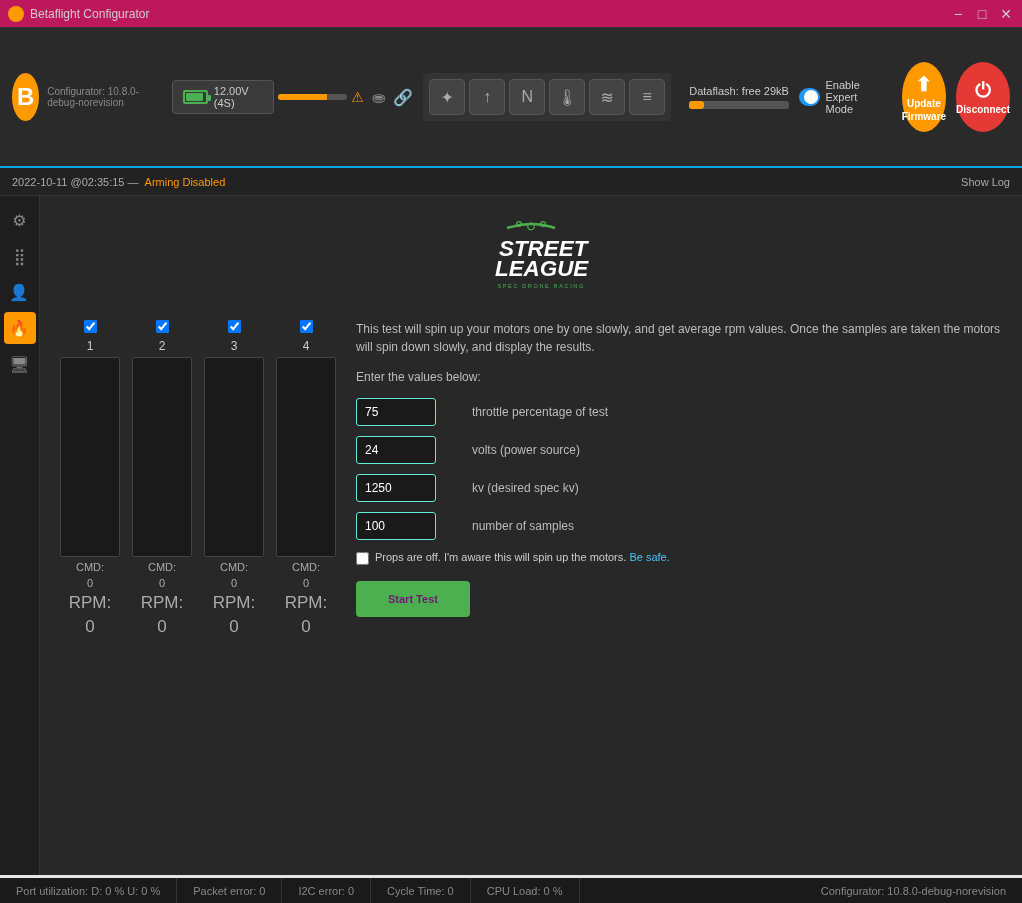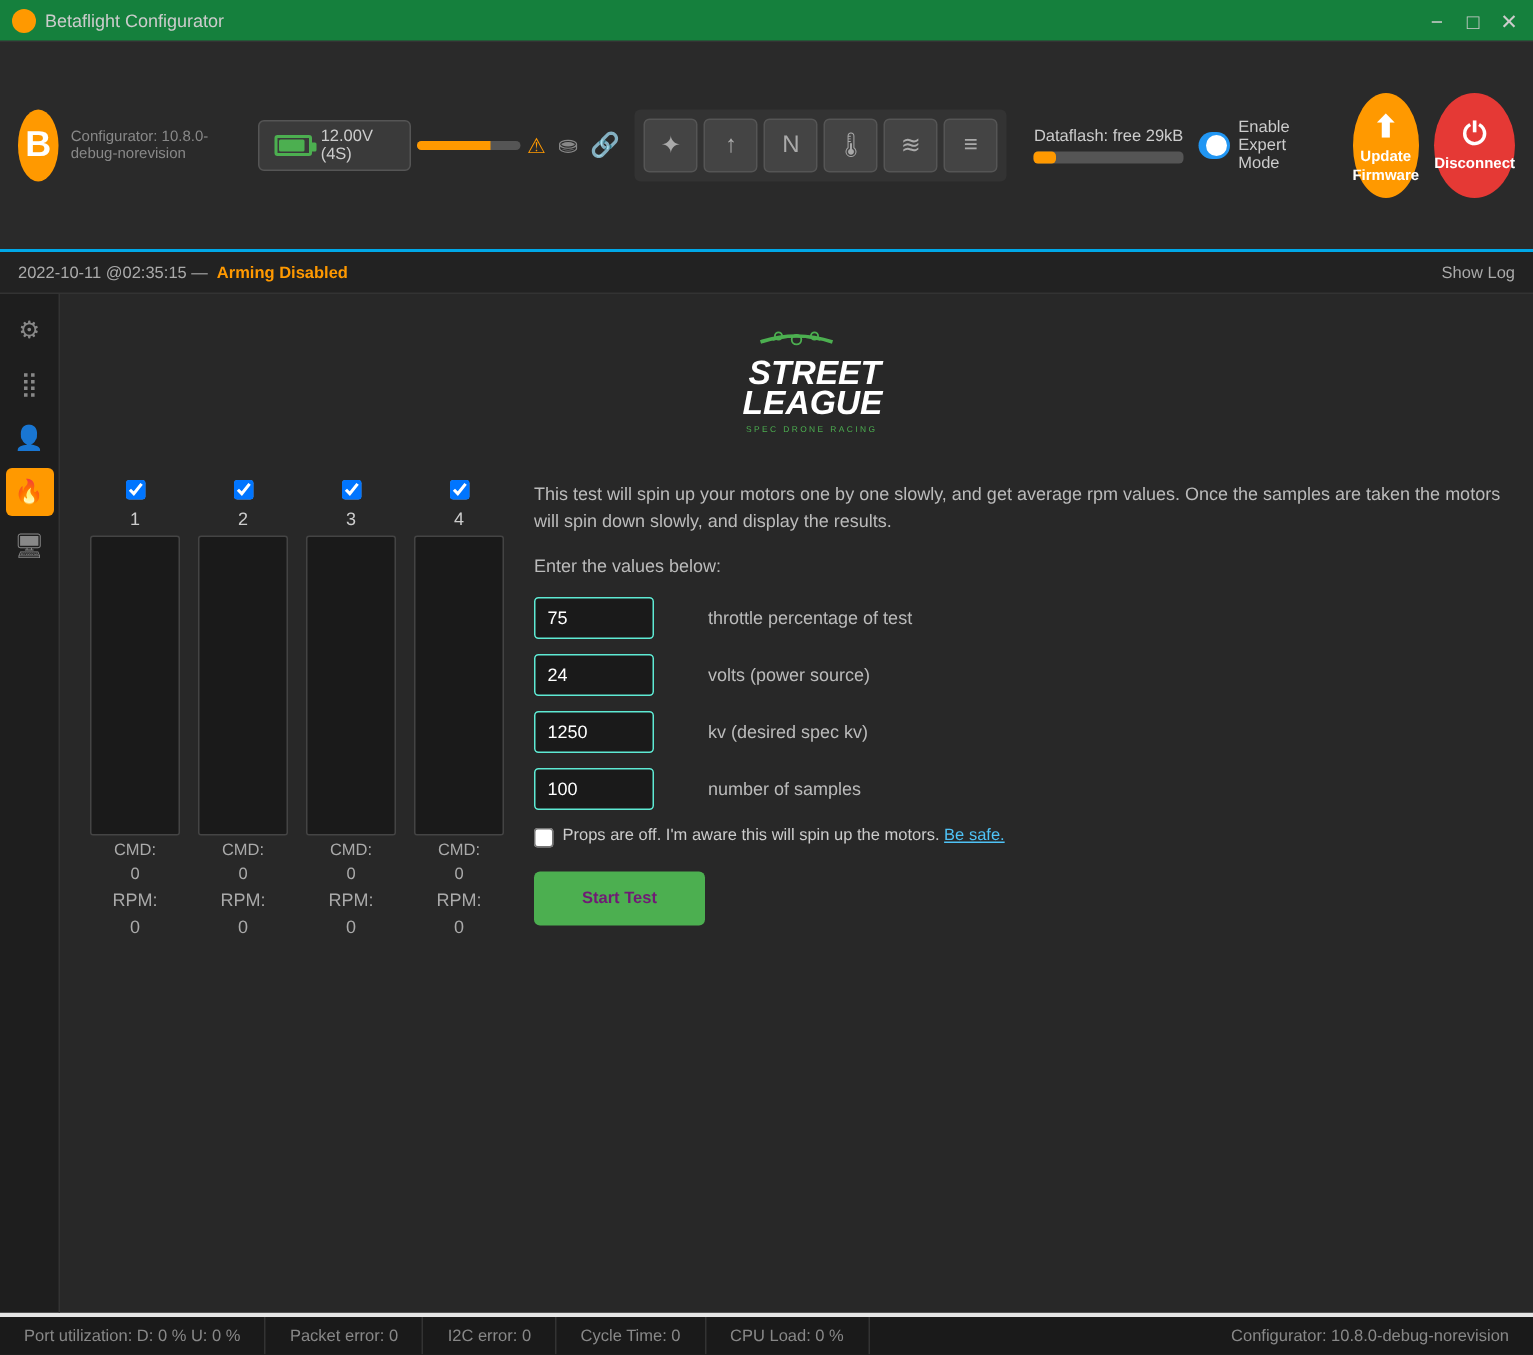--- a/index.html
+++ b/index.html
@@ -9,21 +9,21 @@
       color: #ccc;
       width: 1022px;
       height: 903px;
       overflow: hidden;
       font-size: 12px;
       user-select: none;
     }
 
     
     #titlebar {
-      background: #15803d;
+      background: #be185d;
       height: 28px;
       display: flex;
       align-items: center;
       padding: 0 8px;
       border-bottom: 1px solid #333;
     }
     #titlebar .app-icon {
       width: 16px; height: 16px;
       background: #f90;
       border-radius: 50%;
@@ -207,21 +207,21 @@
       background: #222;
       height: 28px;
       display: flex;
       align-items: center;
       padding: 0 12px;
       border-bottom: 1px solid #333;
       font-size: 11px;
       color: #aaa;
       gap: 6px;
     }
-    #statusbar .arming-disabled { color: #f90; font-weight: bold; }
+    #statusbar .arming-disabled { color: #f90; font-weight: normal; }
     #statusbar .show-log { margin-left: auto; color: #aaa; cursor: pointer; }
 
     
     #main-layout {
       display: flex;
       height: calc(903px - 28px - 140px - 28px - 28px);
     }
 
     
     #sidebar {
@@ -281,21 +281,21 @@
     .motor-number { color: #ccc; font-size: 12px; }
     .motor-bar {
       width: 60px;
       height: 200px;
       background: #1a1a1a;
       border: 1px solid #444;
       border-radius: 2px;
       position: relative;
     }
     .motor-cmd { color: #aaa; font-size: 11px; text-align: center; }
-    .motor-rpm { color: #aaa; font-size: 12px; text-align: center; }
+    .motor-rpm { color: #aaa; font-size: 17px; text-align: center; }
 
     
     .details-panel {
       flex: 1;
       color: #ccc;
       font-size: 12px;
     }
     .details-panel h3 { color: #fff; font-size: 13px; margin-bottom: 8px; }
     .details-panel p { line-height: 1.5; margin-bottom: 12px; color: #bbb; }
 
@@ -317,21 +317,21 @@
     .input-row label { color: #bbb; font-size: 12px; margin-left: 26px; }
 
     .checkbox-row {
       display: flex;
       align-items: flex-start;
       gap: 6px;
       margin-bottom: 16px;
     }
     .checkbox-row input[type=checkbox] { margin-top: 2px; }
     .checkbox-row label { color: #ccc; font-size: 11px; line-height: 1.4; }
-    .safe-text { color: #4fc3f7; text-decoration: underline; }
+    .safe-text { color: #4fc3f7; }
 
     .start-test-btn {
       background: #4caf50;
       border: none;
       border-radius: 4px;
       padding: 12px 32px;
       color: #701a75;
       font-size: 11px;
       font-weight: bold;
       cursor: pointer;

